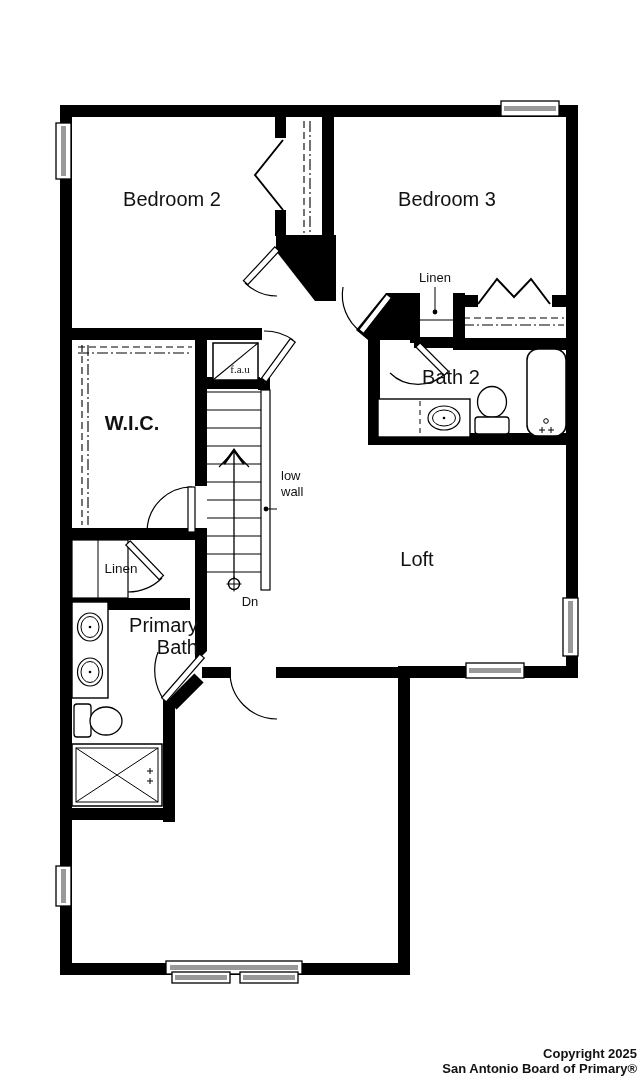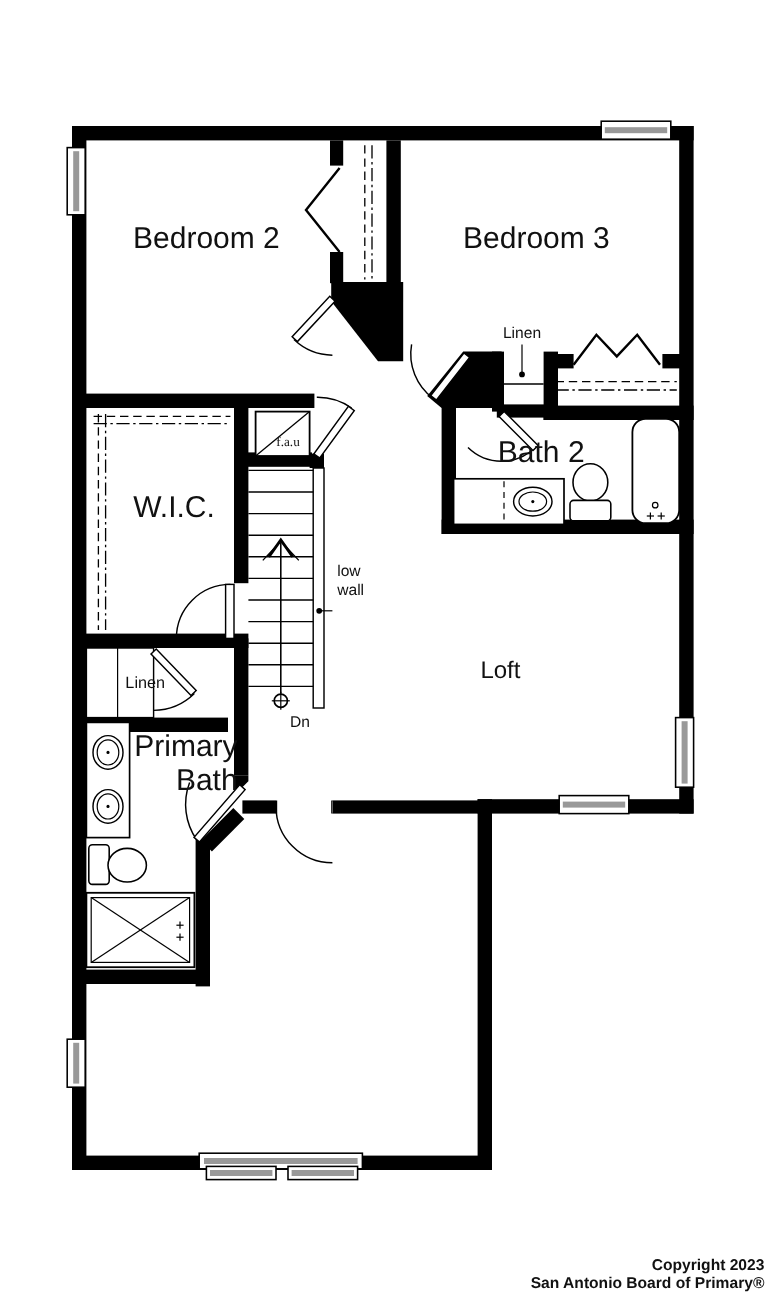--- a/index.html
+++ b/index.html
@@ -3,21 +3,21 @@
 <meta charset="utf-8">
 <style>
   html,body{margin:0;padding:0;background:#fff;}
   #stage{position:relative;width:640px;height:1080px;background:#fff;overflow:hidden;
          font-family:"Liberation Sans", sans-serif;}
   svg{position:absolute;left:0;top:0;}
   .label{position:absolute;transform:translate(-50%,-50%);color:#111;text-align:center;
          line-height:1.12;white-space:nowrap;}
   .label.wrap{white-space:normal;text-align:right;}
   .label-left{position:absolute;transform:translateY(-50%);color:#111;text-align:left;line-height:1.25;}
-  .room{font-size:25px;}
+  .room{font-size:20px;}
   .small{font-size:13px;}
   .tiny{font-size:11px;font-family:Liberation Serif, serif;}
   #copyright{position:absolute;right:3px;bottom:3px;text-align:right;font-weight:bold;
              font-size:13px;line-height:1.15;color:#111;
              text-shadow:-1px -1px 0 #fff,1px -1px 0 #fff,-1px 1px 0 #fff,1px 1px 0 #fff;}
 </style>
 </head>
 <body>
 
 <div id="stage">
@@ -221,25 +221,25 @@
     <circle cx="435" cy="312" r="2.4" fill="#000" stroke="none"></circle>
     <line x1="266" y1="509" x2="277" y2="509" stroke-width="1"></line>
     <circle cx="266" cy="509" r="2.4" fill="#000" stroke="none"></circle>
   </g>
 </svg>
 
   <div class="label room" style="left:172px;top:199px;">Bedroom 2</div>
   <div class="label room" style="left:447px;top:199px;">Bedroom 3</div>
   <div class="label small" style="left:435px;top:278px;">Linen</div>
   <div class="label room" style="left:451px;top:377px;">Bath 2</div>
-  <div class="label room" style="left:145px;top:423px;">W.I.C.</div>
+  <div class="label room" style="left:132px;top:423px;font-weight:bold;">W.I.C.</div>
   <div class="label-left small wrap" style="left:281px;top:484px;width:38px;white-space:normal;">low wall</div>
   <div class="label" style="left:417px;top:559px;font-size:20px;">Loft</div>
   <div class="label" style="left:121px;top:569px;font-size:13.5px;">Linen</div>
   <div class="label small" style="left:250px;top:602px;">Dn</div>
   <div class="label room wrap" style="left:154px;top:636px;width:88px;">Primary Bath</div>
   <div class="label tiny" style="left:240px;top:369px;">f.a.u</div>
 
   <div id="copyright">
-    <div>Copyright 2023</div>
+    <div>Copyright 2025</div>
     <div>San Antonio Board of Primary®</div>
   </div>
 </div>
 
 </body></html>

